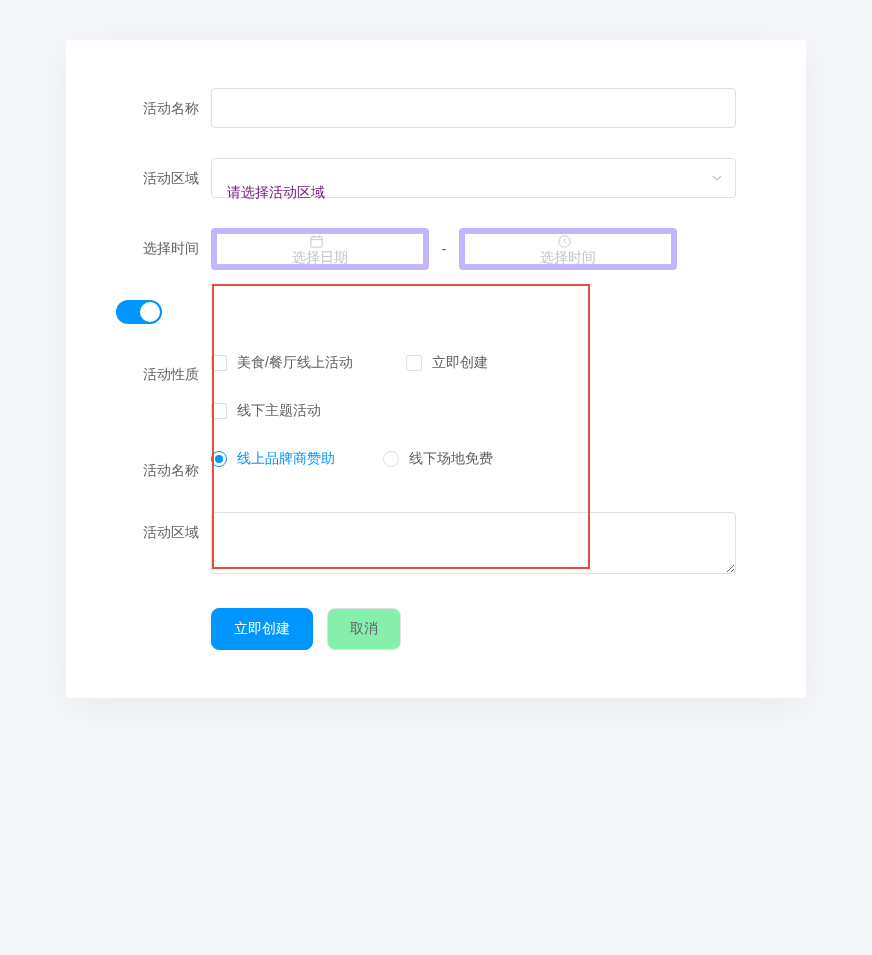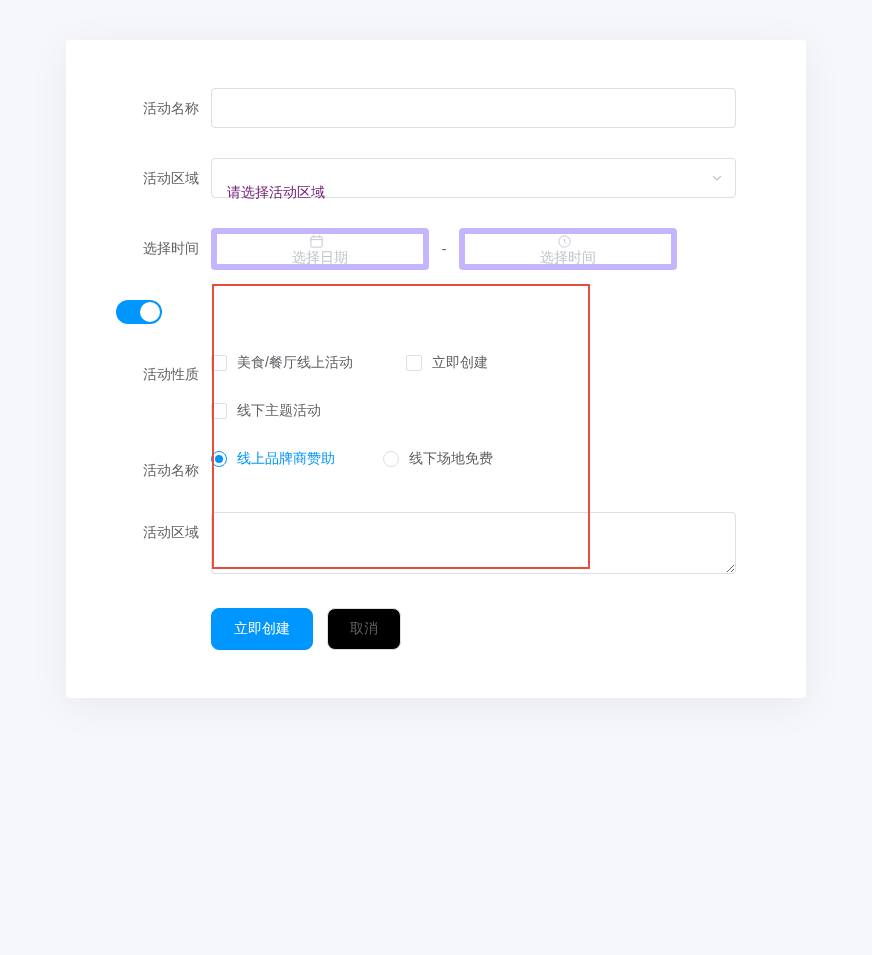--- a/index.html
+++ b/index.html
@@ -162,21 +162,21 @@
   padding: 0 22px;
   border-radius: 8px;
   font-size: 14px;
   cursor: pointer;
   display: inline-flex;
   align-items: center;
   justify-content: center;
   border: 1px solid transparent;
 }
 .btn-primary { background: #0096ff; color: #fff; border-color: #0096ff; }
-.btn-default { background: #000000; color: #606266; border: 1px solid #dcdfe6; }
+.btn-default { background: #86efac; color: #606266; border: 1px solid #dcdfe6; }
 .red-block {
   position: absolute;
   border: 2px solid #e74c3c;
   pointer-events: none;
 }
 .middle-wrap { position: relative; }
 </style>
 </head>
 <body>
 

